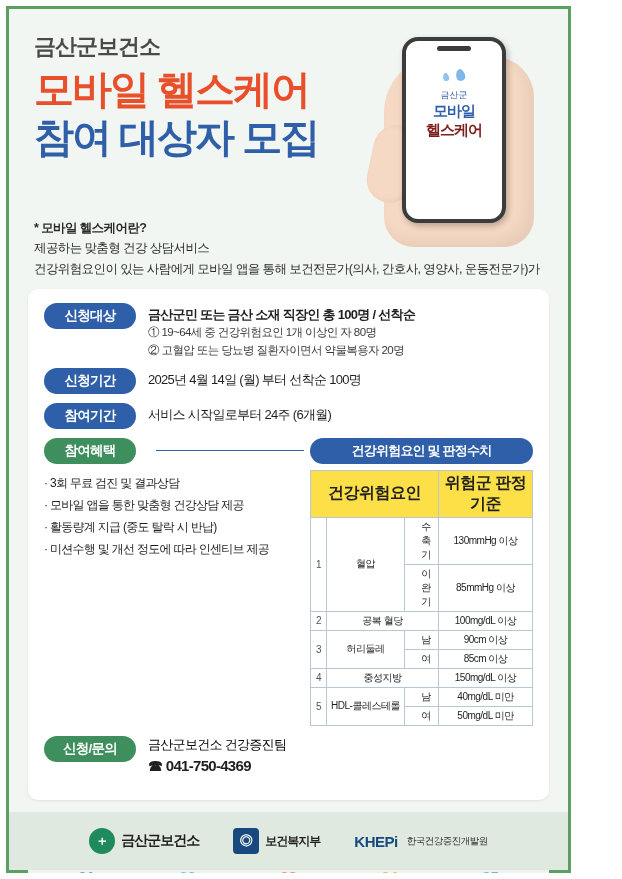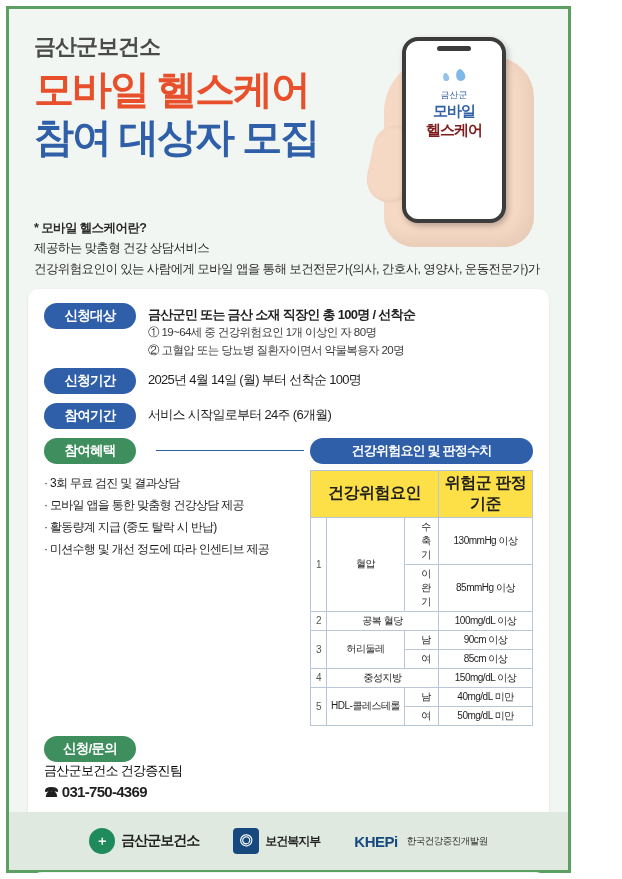--- a/index.html
+++ b/index.html
@@ -354,25 +354,25 @@
             </tr>
             <tr>
               <td class="sx">여</td>
               <td class="val">50mg/dL 미만</td>
             </tr>
           </tbody>
         </table>
       </div>
     </div>
 
-    <div class="row" style="margin-top:10px; margin-bottom:8px;flex-direction:column;">
+    <div class="row" style="margin-top:10px; margin-bottom:8px;">
       <div class="pill green">신청/문의</div>
       <div class="contact-body">
         <div>금산군보건소 건강증진팀</div>
-        <div class="tel">☎ 031-750-4369</div>
+        <div class="tel">☎ 041-750-4369</div>
       </div>
     </div>
   </div>
 
   <div class="process">
     <div class="proc-title">참여기간</div>
     <div class="proc-box">
 
       <div class="step">
         <div class="step-num" style="color:#8d8fc4">01</div>

